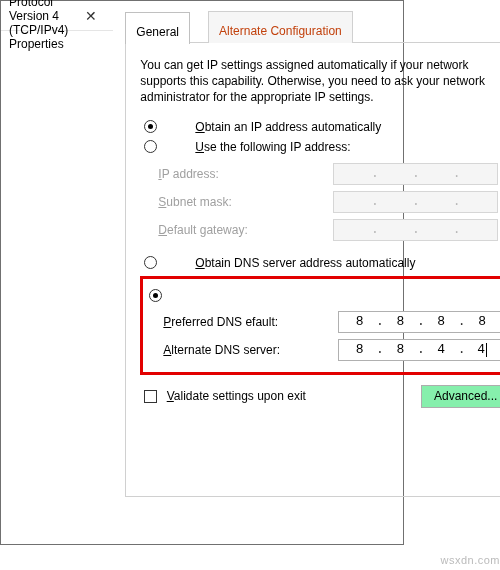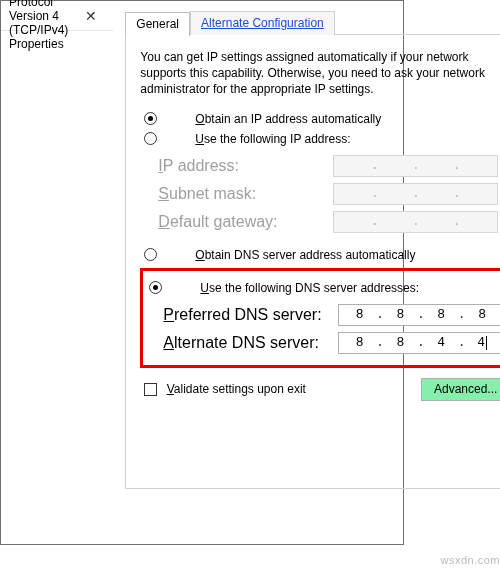--- a/index.html
+++ b/index.html
@@ -43,37 +43,36 @@
     flex: 1;
     padding: 10px 12px 0 12px;
     position: relative;
   }
   .tabstrip {
     display: flex;
     position: relative;
     z-index: 2;
   }
   .tab {
-    padding: 4px 10px 5px 10px;
+    padding: 12px 10px 5px 10px;
     border: 1px solid #d0d0d0;
     border-bottom: none;
     background: #fff;
-    margin-right: 0;
+    margin-right: 18px;
     font-size: 12px;
   }
   .tab.active {
     border-color: #c0c0c0;
     position: relative;
     top: 1px;
     background: #fff;
   }
   .tab.inactive {
     background: #f6f6f6;
-    color: #1d4ed8;
-    text-decoration: underline;
+    color: #c2410c;
   }
   .tabpanel {
     border: 1px solid #d0d0d0;
     border-top: 1px solid #d0d0d0;
     margin-top: -1px;
     padding: 14px 14px 12px 14px;
     position: relative;
     height: 455px;
   }
   .intro {
@@ -107,21 +106,21 @@
   .field-group {
     margin: 4px 6px 12px 18px;
   }
   .field-row {
     display: flex;
     align-items: center;
     height: 28px;
   }
   .field-label {
     width: 175px;
-    font-size: 16px;
+    font-size: 12px;
   }
   .field-label.disabled { color: #a0a0a0; }
   .ip-input {
     width: 165px;
     height: 22px;
     border: 1px solid #b0b0b0;
     background: #fff;
     display: flex;
     align-items: center;
     justify-content: space-around;
@@ -274,25 +273,24 @@
       </div>
 
       <div class="radio-row">
         <span class="radio"></span>
         <span><span class="underline-letter">O</span><span>btain DNS server address automatically</span></span>
       </div>
 
       <div class="highlight-box">
         <div class="radio-row">
           <span class="radio checked"></span>
-          <span><span class="underline-letter">U</span><span>se the following DNS server addresses:</span></span>
         </div>
         <div class="field-group" style="margin-bottom:2px;">
           <div class="field-row">
-            <span class="field-label"><span class="underline-letter">P</span><span>referred DNS server:</span></span>
+            <span class="field-label"><span class="underline-letter">P</span><span>referred DNS efault:</span></span>
             <div class="ip-input">
               <span class="ip-seg">8</span>
                 <span class="ip-dot">.</span>
               <span class="ip-seg">8</span>
                 <span class="ip-dot">.</span>
               <span class="ip-seg">8</span>
                 <span class="ip-dot">.</span>
               <span class="ip-seg">8</span>
             </div>
           </div>

